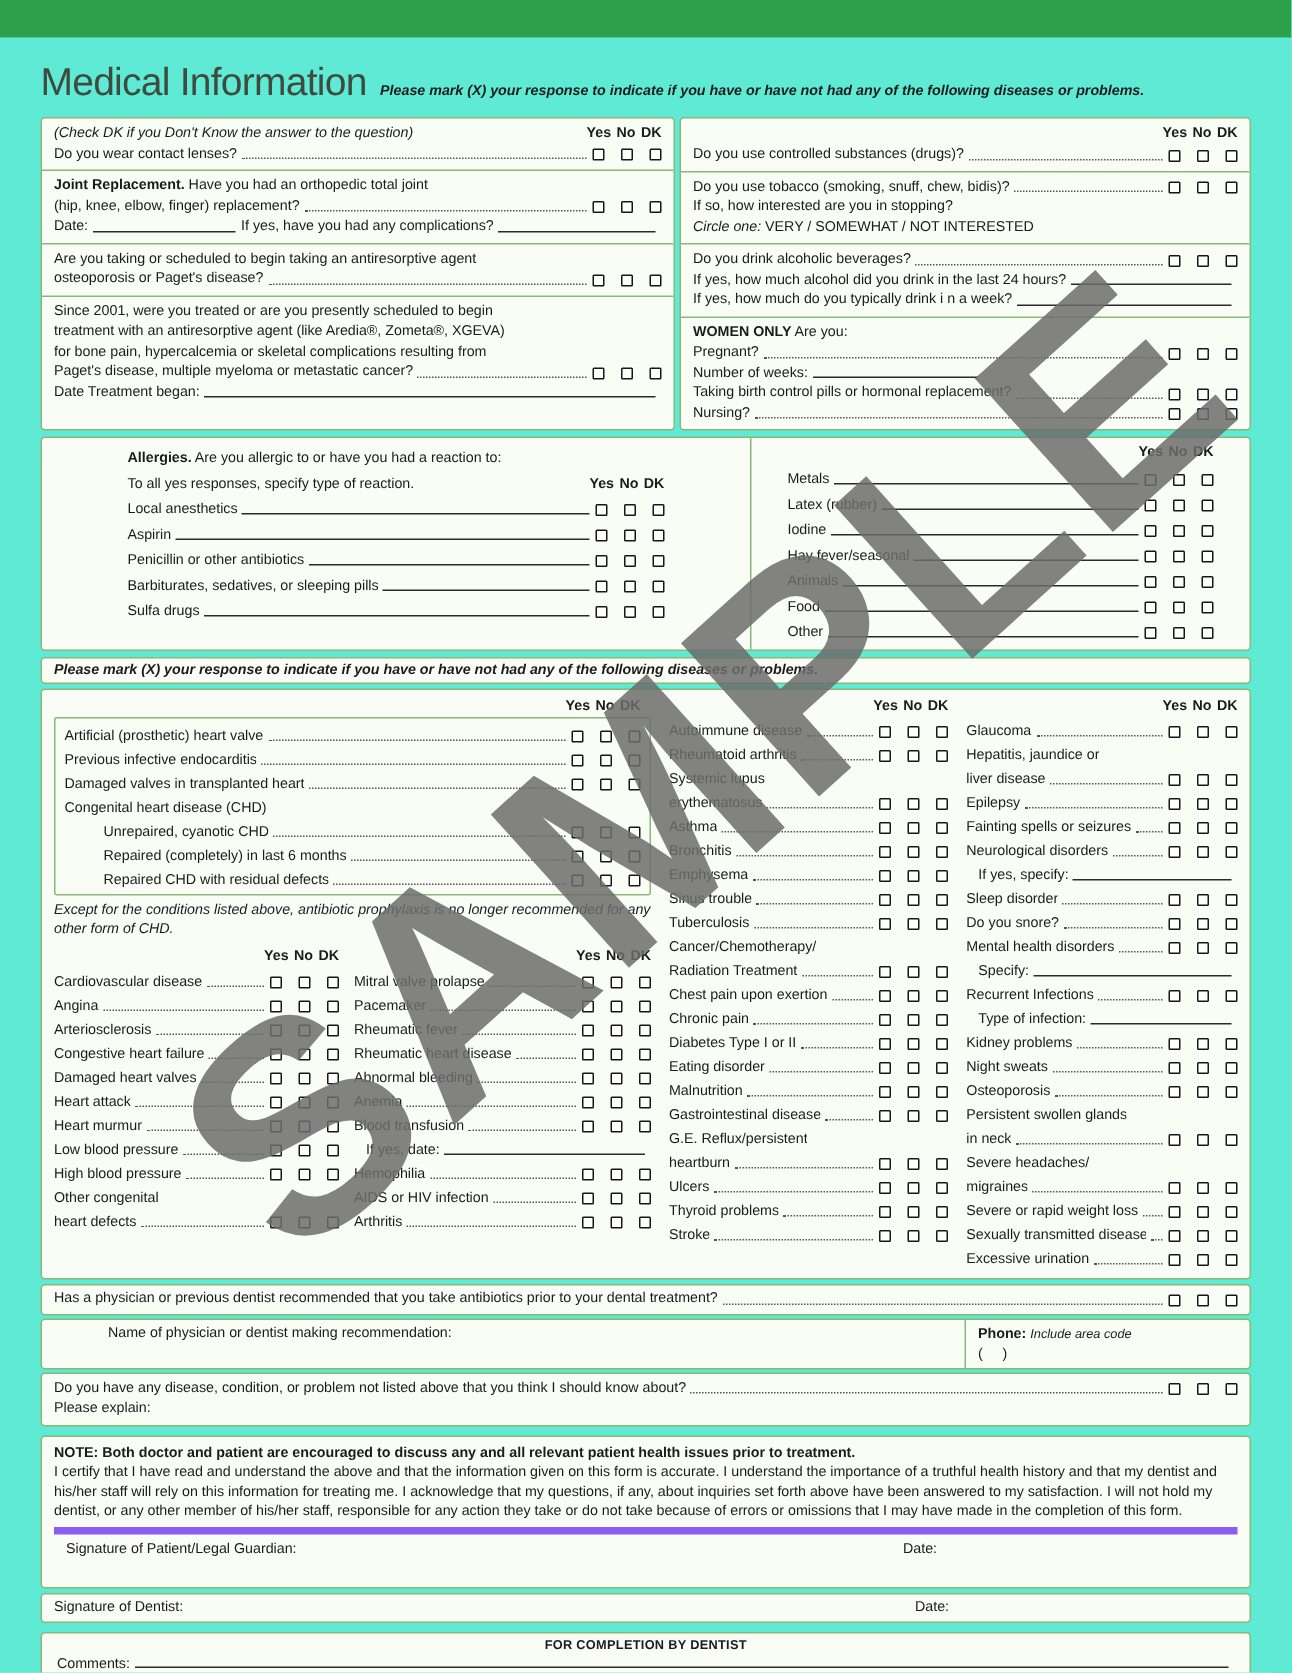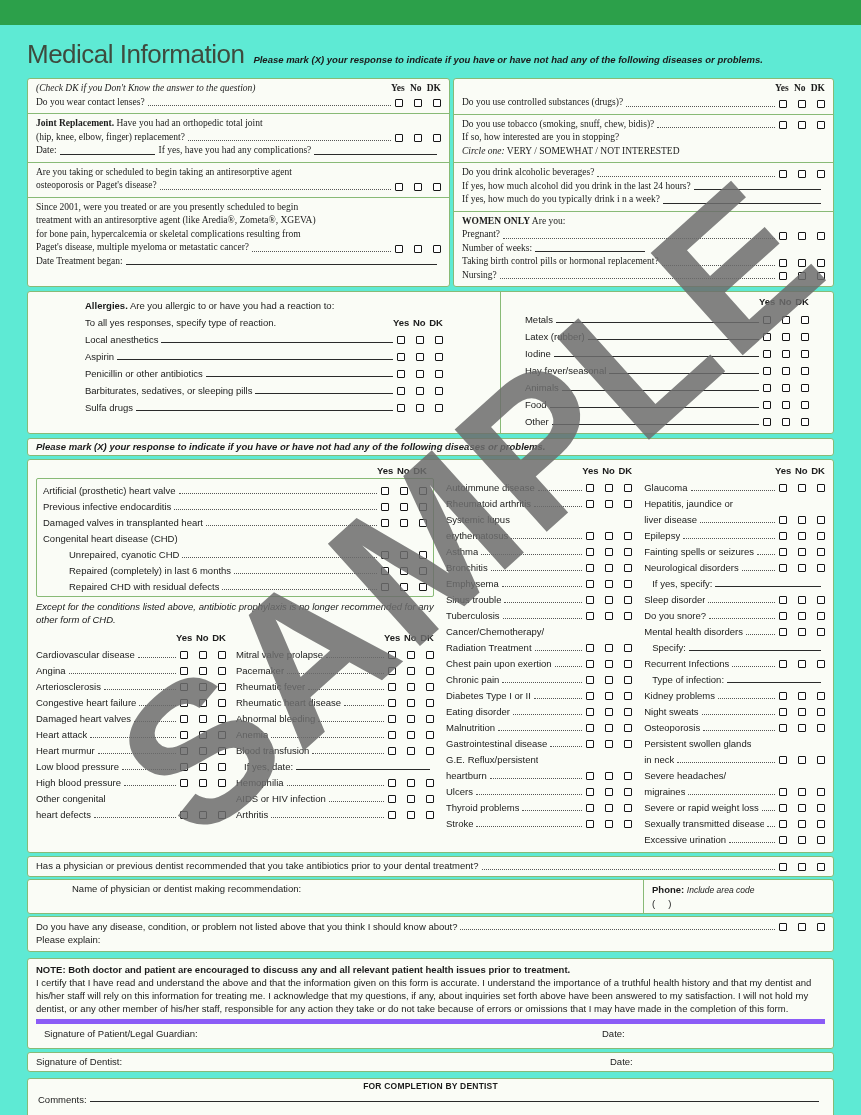--- a/index.html
+++ b/index.html
@@ -13,21 +13,21 @@
   .panel { background:#fafcf6; border:1px solid #88ba76; border-radius:3px; font-size:9.5px; }
   .gap2 { height:2px; } .gap3 { height:3px; } .gap4 { height:4px; } .gap6 { height:6px; }
   .qline { display:flex; align-items:flex-end; line-height:13.5px; }
   .lead { flex:1; border-bottom:1px dotted #555; margin:0 4px 3px 3px; min-width:8px; }
   .fill { flex:1; border-bottom:1px solid #2a2a2a; margin:0 4px 3px 3px; min-width:10px; }
   .fill.w95 { flex:none; width:95px; } .fill.w110 { flex:none; width:110px; }
   .boxes { display:inline-flex; justify-content:space-between; width:46px; flex:none; padding-bottom:2px; }
   .cb { width:8px; height:8px; border:1.2px solid #161616; background:#fff; border-radius:1px; display:inline-block; }
   .ynd { display:inline-flex; justify-content:space-between; width:50px; flex:none; font-weight:bold; }
   .yndrow { display:flex; justify-content:flex-end; line-height:13px; padding-bottom:1px; }
-  .toprow { display:flex; gap:3px;font-family:Liberation Serif, serif; }
+  .toprow { display:flex; gap:3px; }
   .toprow .panel.left { width:423px; flex:none; }
   .toprow .panel.right { flex:1; }
   .trow { padding:3px 8px 4px; border-bottom:1px solid #88ba76; line-height:13.5px; }
   .trow:last-child { border-bottom:none; }
   .it { font-style:italic; }
   .bd { font-weight:bold; }
   .alg { display:flex; }
   .alg .acol { padding:3px 24px 5px;margin-left:33px; }
   .alg .acol.l { width:55%; }
   .alg .acol.r { width:45%; border-left:1px solid #88ba76; }
@@ -44,21 +44,21 @@
   .ditem.indent { padding-left:26px;text-align:center; }
   .dlbl { white-space:nowrap; overflow:hidden; }
   .noteit { font-style:italic; line-height:12.5px; margin:4px 0 5px; }
   .subcols { display:flex; gap:10px; }
   .subcols .sca { width:190px; flex:none; }
   .subcols .scb { flex:1; min-width:0; }
   .phys { display:flex;padding-left:36px; }
   .phys .pl { flex:1; padding:3px 8px 14px; }
   .phys .pr { width:190px; flex:none; border-left:1px solid #88ba76; padding:3px 8px; line-height:13px; }
   .nl { padding:3px 8px 4px; line-height:14px; }
-  .notebox { padding:4px 8px 4px; line-height:13px; }
+  .notebox { padding:4px 8px 15px; line-height:13px; }
   .notebody { text-align:left; }
   .sigrow { display:flex; border-top:5px solid #8b5cf6; padding:3px 8px 4px; margin-top:4px; }
   .sigrow .slbl { flex:1; }
   .sigrow .sdate { width:215px; flex:none; }
   .sigpanel { display:flex; padding:3px 8px 4px; }
   .sigpanel .slbl { flex:1; }
   .sigpanel .sdate { width:215px; flex:none; }
   .dentbox { padding:2px 10px 8px; }
   .dentbox .dtitle { text-align:center; font-size:8.5px; font-weight:bold; letter-spacing:0.2px; }
   .dentbox .cline { display:flex; align-items:flex-end; margin-top:3px; }

